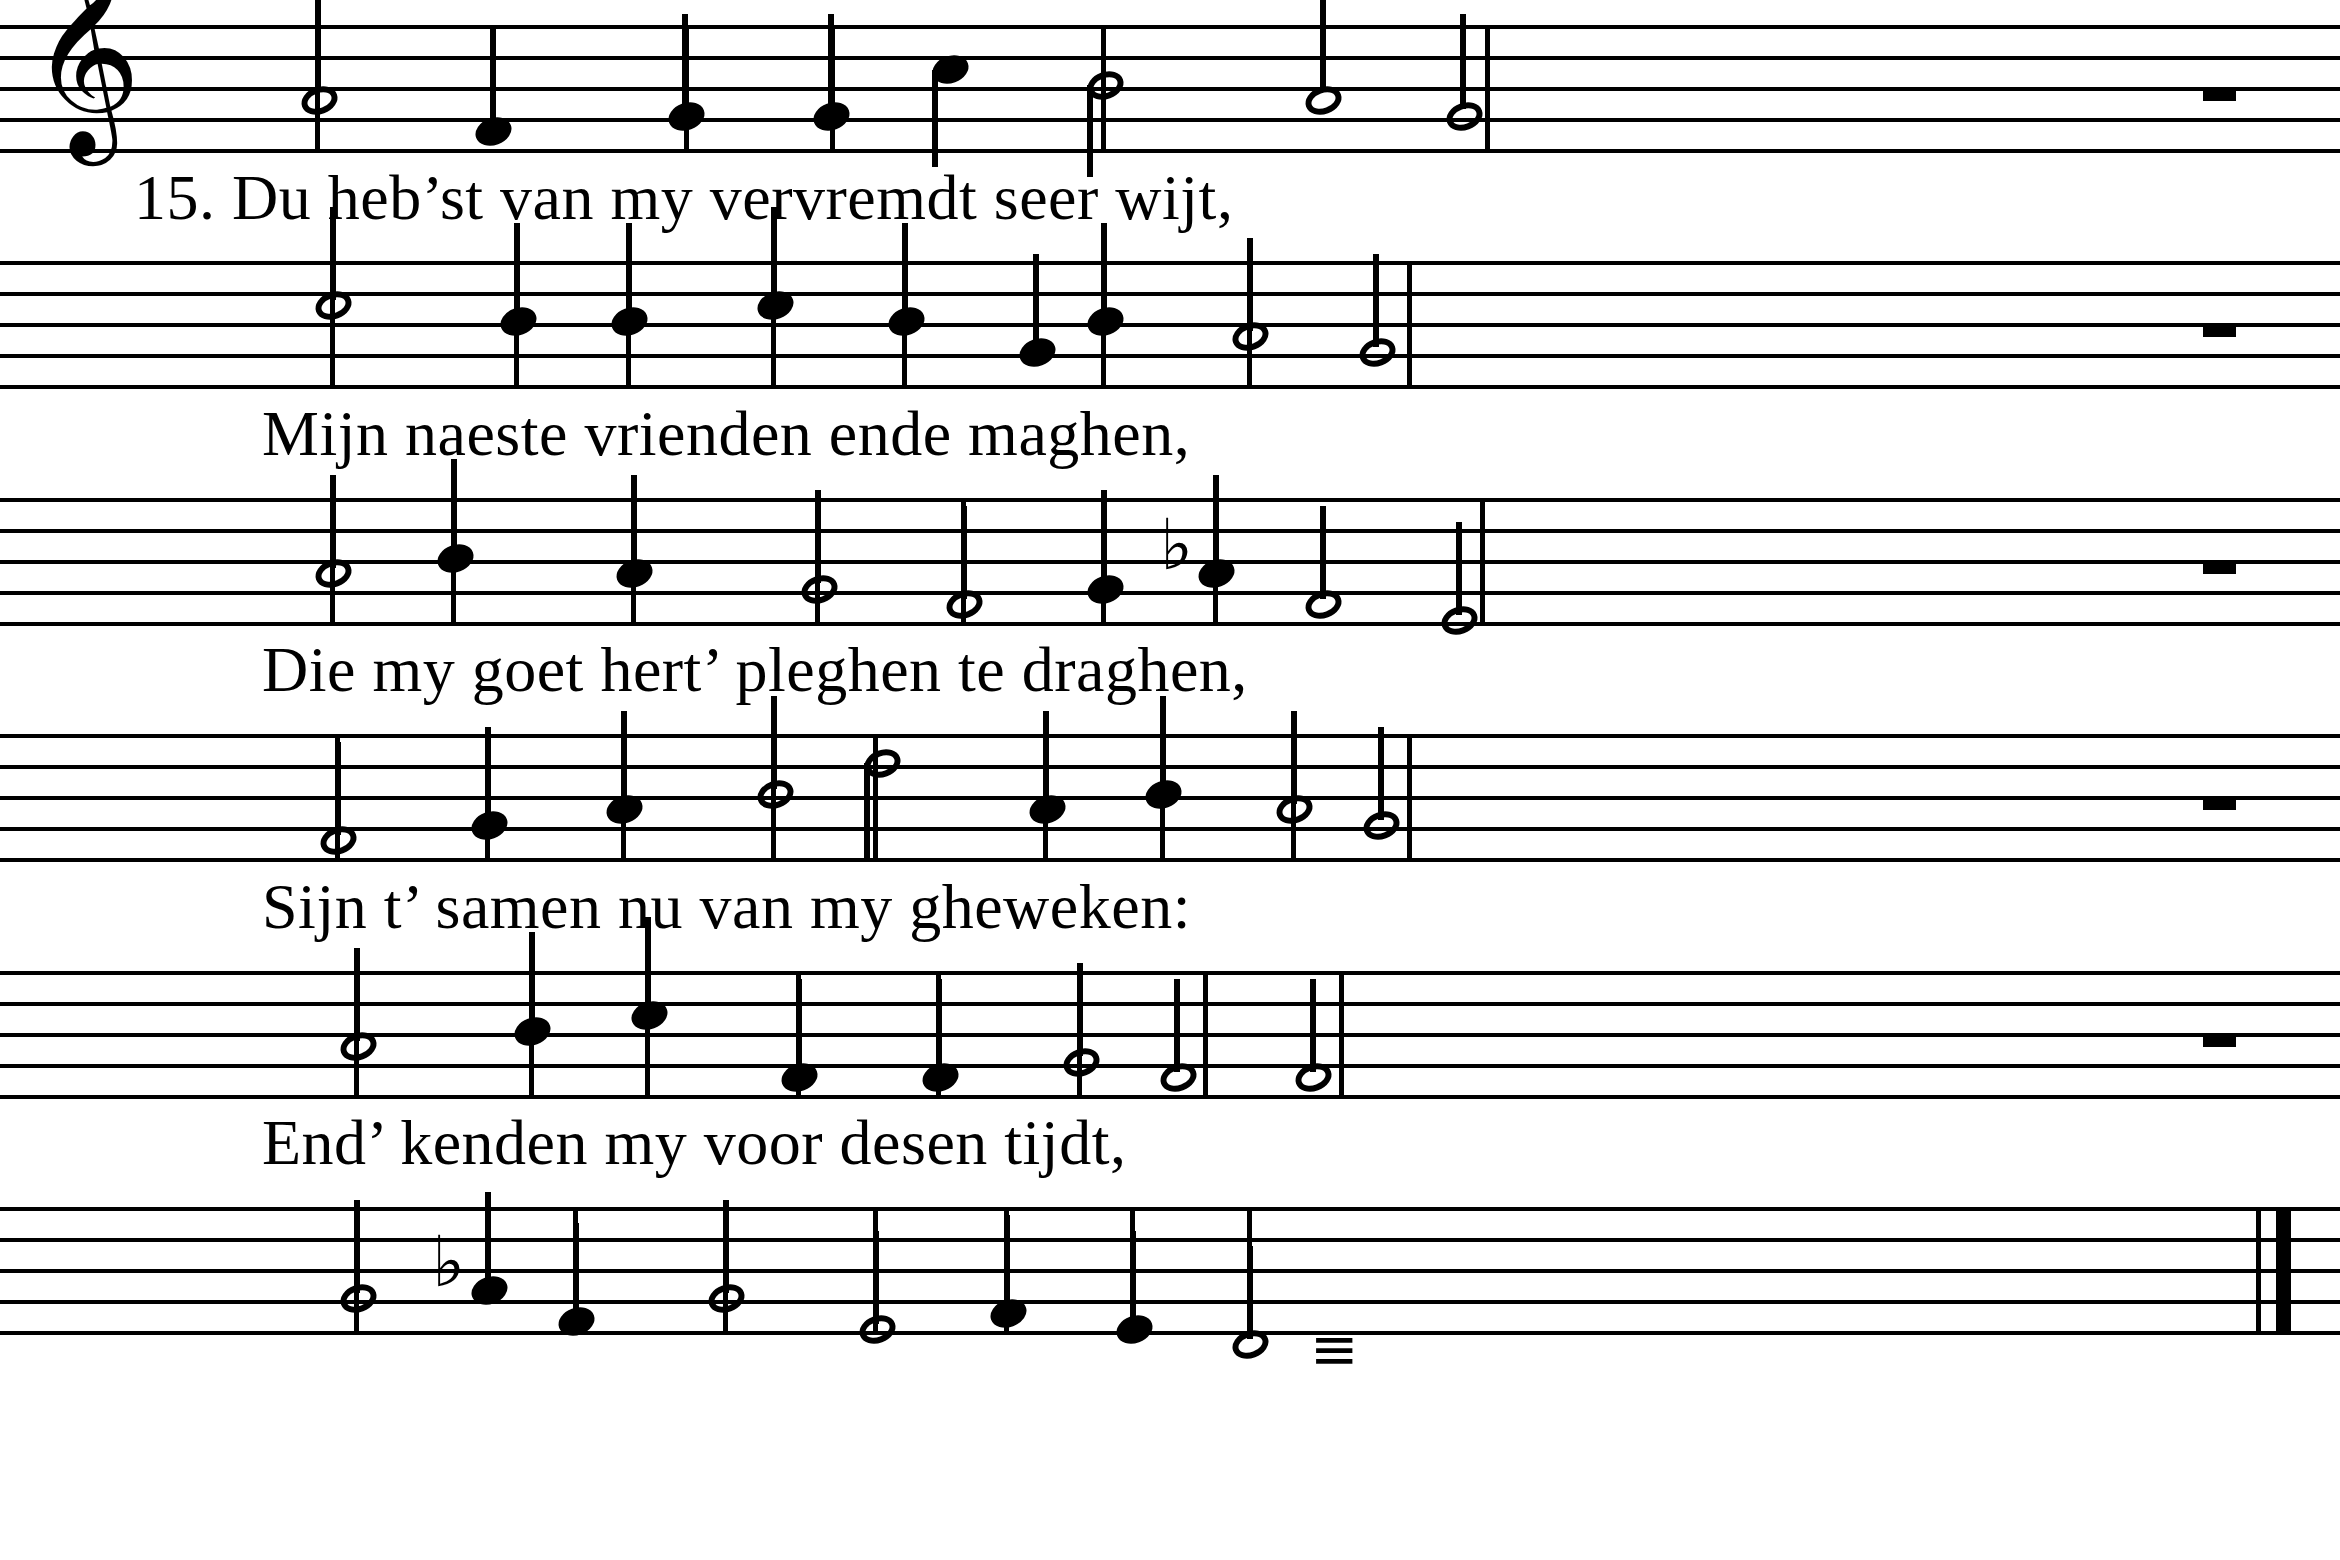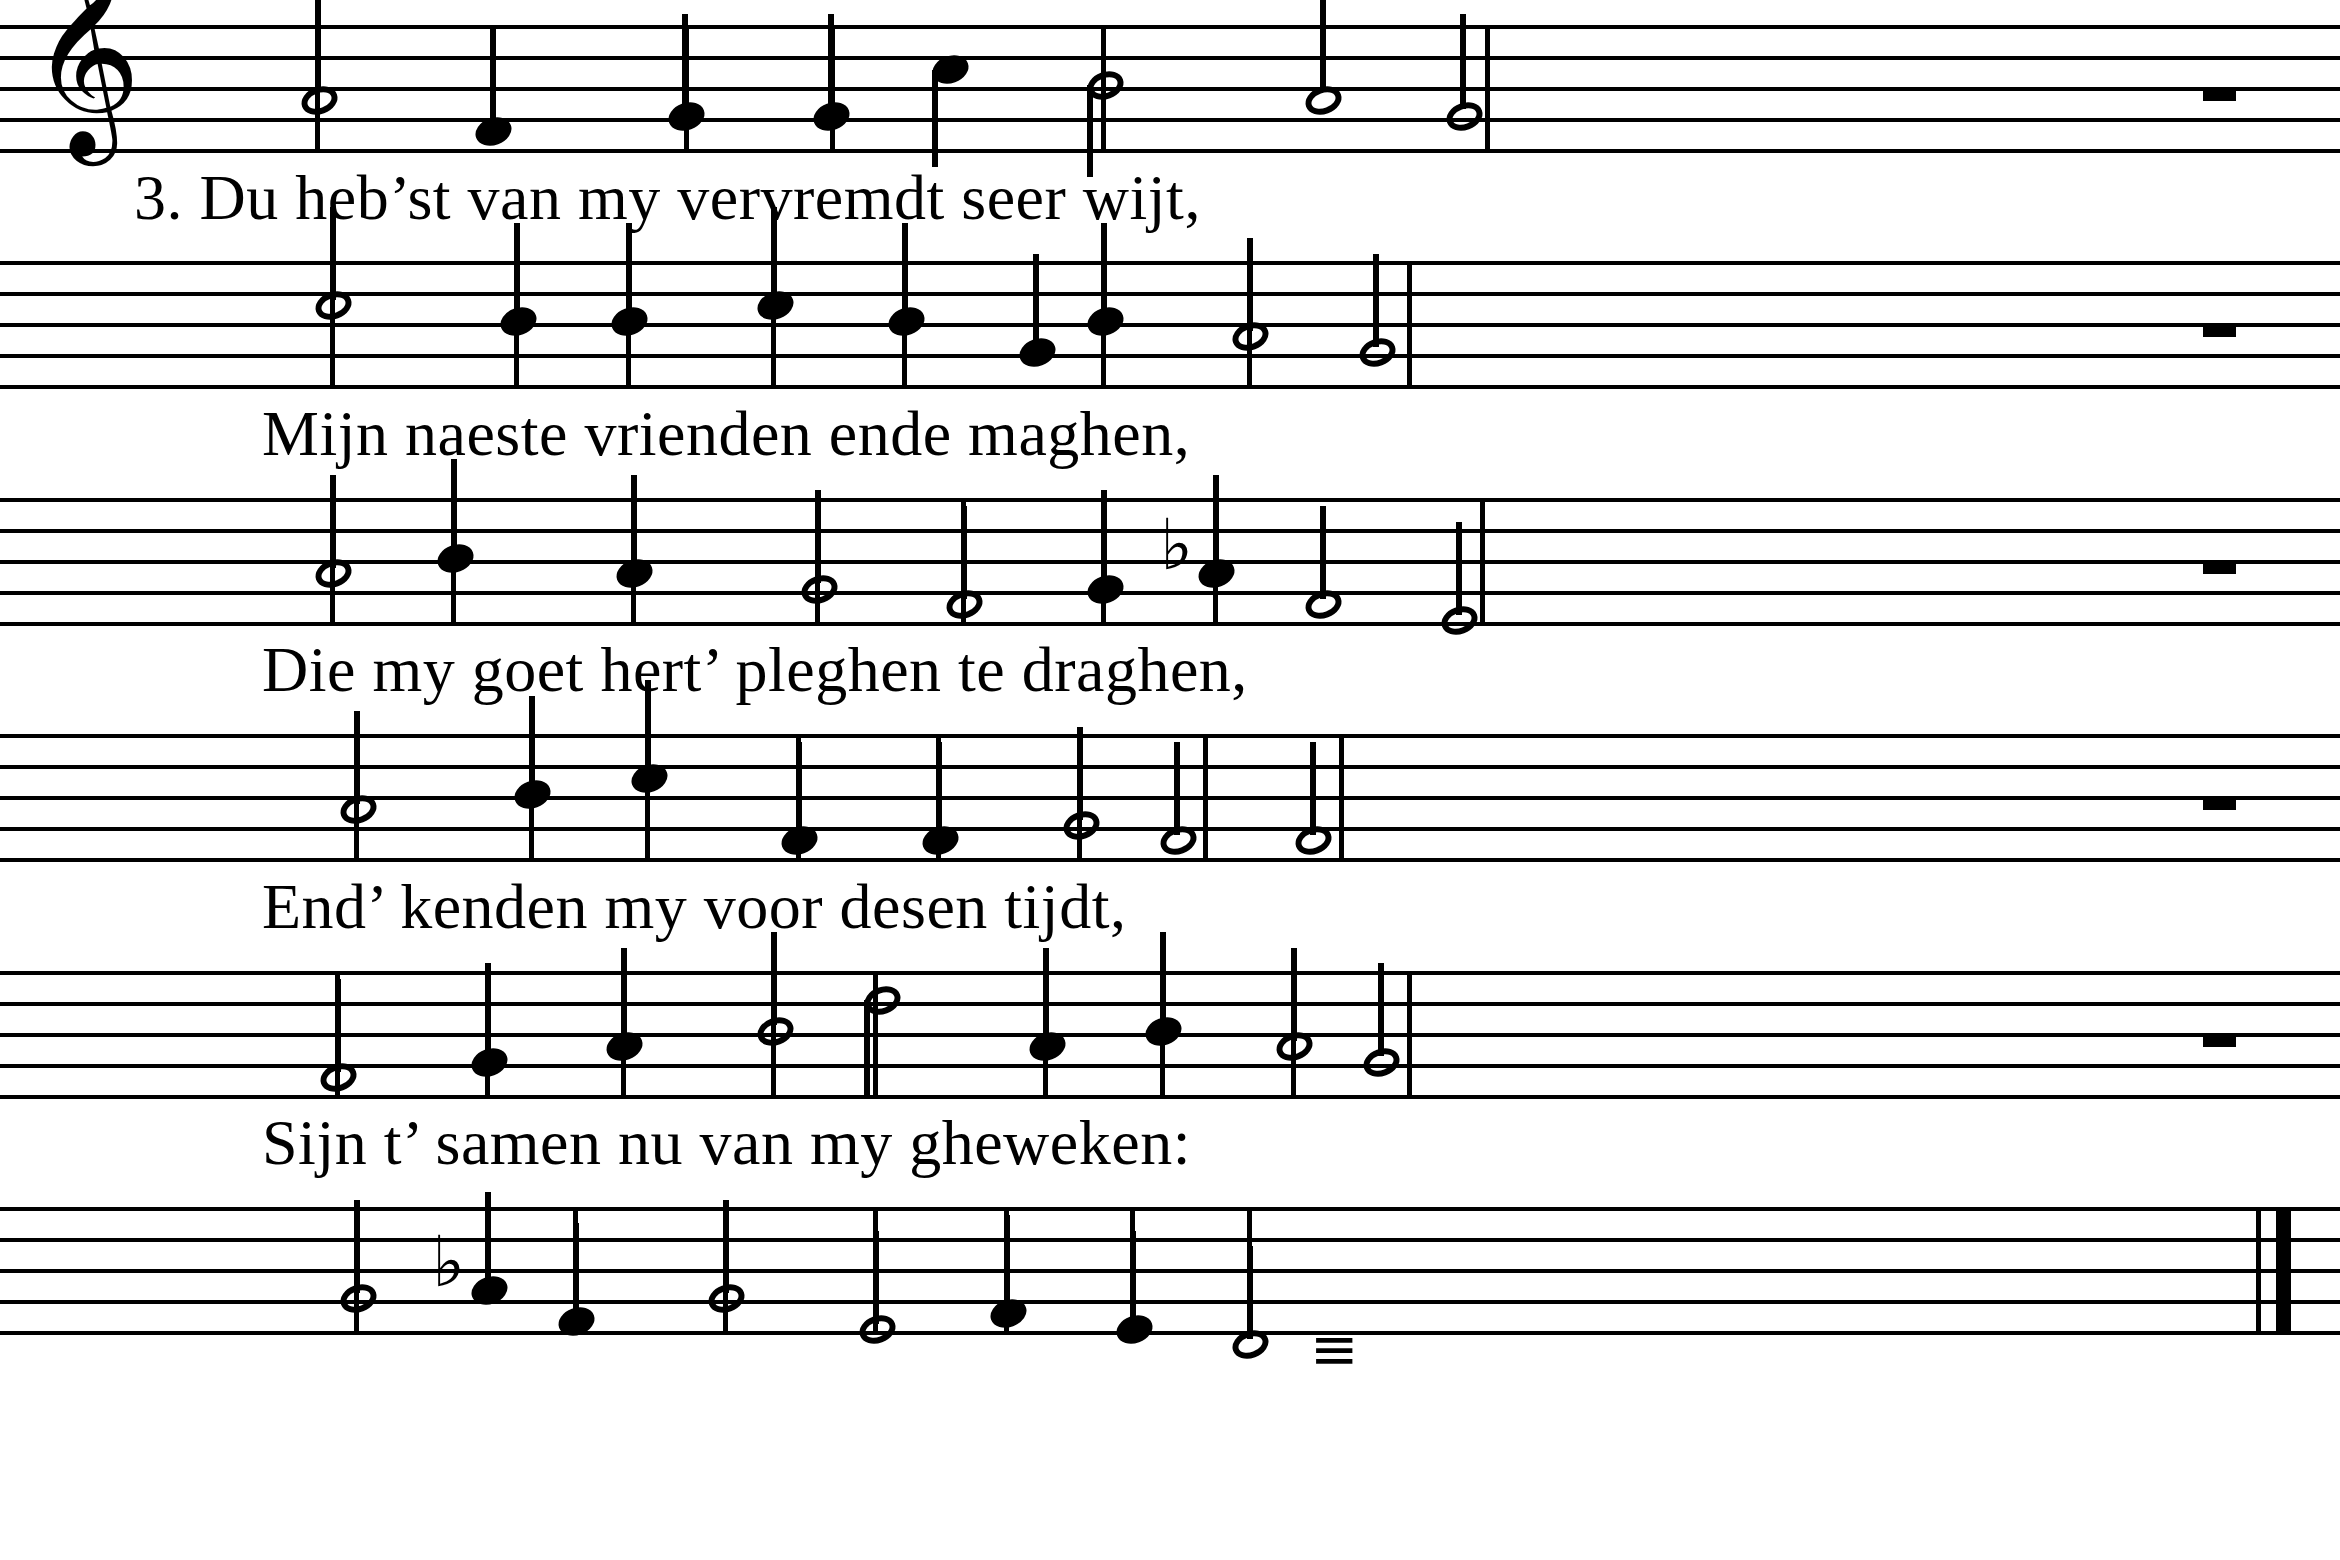--- a/index.html
+++ b/index.html
@@ -176,21 +176,21 @@
         <div class="nh open" style="left:1305px; top:87px;"></div>
         <div class="stem" style="left:1320px; top:0px; height:92px;"></div>
 
         <div class="nh open" style="left:1446px; top:103px;"></div>
         <div class="stem" style="left:1460px; top:13.6px; height:95px;"></div>
 
         <div class="rest" style="left:2203px; top:87px;"></div>
       </div>
     </div>
     <div class="lyric-row first">
-      <span class="lyric">3. Du heb’st van my vervremdt seer wijt,</span>
+      <span class="lyric">15. Du heb’st van my vervremdt seer wijt,</span>
     </div>
   </div>
 
   <div class="system">
     <div class="staff">
       <div class="lines">
         <div class="line ln0"></div>
           <div class="line ln1"></div>
         <div class="line ln2"></div>
           <div class="line ln3"></div>
@@ -286,71 +286,20 @@
         <div class="stem" style="left:1320px; top:33px; height:93px;"></div>
 
         <div class="nh open" style="left:1441px; top:134px;"></div>
         <div class="stem" style="left:1456px; top:49px; height:93px;"></div>
 
         <div class="rest" style="left:2203px; top:87px;"></div>
       </div>
     </div>
     <div class="lyric-row">
       <span class="lyric">Die my goet hert’ pleghen te draghen,</span>
-    </div>
-  </div>
-
-  <div class="system">
-    <div class="staff">
-      <div class="lines">
-        <div class="line ln0"></div>
-          <div class="line ln1"></div>
-        <div class="line ln2"></div>
-          <div class="line ln3"></div>
-        <div class="line ln4"></div>
-      </div>
-      <div class="notes">
-        <div class="barline" style="left:354px;"></div>
-        <div class="barline" style="left:529px;"></div>
-        <div class="barline" style="left:645px;"></div>
-        <div class="barline" style="left:796px;"></div>
-        <div class="barline" style="left:936px;"></div>
-        <div class="barline" style="left:1077px;"></div>
-        <div class="barline" style="left:1203px;"></div>
-        <div class="barline" style="left:1339px;"></div>
-
-        <div class="nh open" style="left:340px; top:87px;"></div>
-        <div class="stem" style="left:354px; top:1.9px; height:93px;"></div>
-
-        <div class="nh filled" style="left:514px; top:72px;"></div>
-        <div class="stem" style="left:529px; top:-13.6px; height:93px;"></div>
-
-        <div class="nh filled" style="left:631px; top:56px;"></div>
-        <div class="stem" style="left:645px; top:-29px; height:93px;"></div>
-
-        <div class="nh filled" style="left:781px; top:118px;"></div>
-        <div class="stem" style="left:796px; top:33px; height:93px;"></div>
-
-        <div class="nh filled" style="left:922px; top:118px;"></div>
-        <div class="stem" style="left:936px; top:33px; height:93px;"></div>
-
-        <div class="nh open" style="left:1063px; top:103px;"></div>
-        <div class="stem" style="left:1077px; top:17.5px; height:93px;"></div>
-
-        <div class="nh open" style="left:1160px; top:118px;"></div>
-        <div class="stem" style="left:1174px; top:33px; height:93px;"></div>
-
-        <div class="nh open" style="left:1295px; top:118px;"></div>
-        <div class="stem" style="left:1310px; top:33px; height:93px;"></div>
-
-        <div class="rest" style="left:2203px; top:87px;"></div>
-      </div>
-    </div>
-    <div class="lyric-row">
-      <span class="lyric">End’ kenden my voor desen tijdt,</span>
     </div>
   </div>
 
   <div class="system">
     <div class="staff">
       <div class="lines">
         <div class="line ln0"></div>
           <div class="line ln1"></div>
         <div class="line ln2"></div>
           <div class="line ln3"></div>
@@ -406,20 +355,71 @@
     <div class="staff">
       <div class="lines">
         <div class="line ln0"></div>
           <div class="line ln1"></div>
         <div class="line ln2"></div>
           <div class="line ln3"></div>
         <div class="line ln4"></div>
       </div>
       <div class="notes">
         <div class="barline" style="left:354px;"></div>
+        <div class="barline" style="left:529px;"></div>
+        <div class="barline" style="left:645px;"></div>
+        <div class="barline" style="left:796px;"></div>
+        <div class="barline" style="left:936px;"></div>
+        <div class="barline" style="left:1077px;"></div>
+        <div class="barline" style="left:1203px;"></div>
+        <div class="barline" style="left:1339px;"></div>
+
+        <div class="nh open" style="left:340px; top:87px;"></div>
+        <div class="stem" style="left:354px; top:1.9px; height:93px;"></div>
+
+        <div class="nh filled" style="left:514px; top:72px;"></div>
+        <div class="stem" style="left:529px; top:-13.6px; height:93px;"></div>
+
+        <div class="nh filled" style="left:631px; top:56px;"></div>
+        <div class="stem" style="left:645px; top:-29px; height:93px;"></div>
+
+        <div class="nh filled" style="left:781px; top:118px;"></div>
+        <div class="stem" style="left:796px; top:33px; height:93px;"></div>
+
+        <div class="nh filled" style="left:922px; top:118px;"></div>
+        <div class="stem" style="left:936px; top:33px; height:93px;"></div>
+
+        <div class="nh open" style="left:1063px; top:103px;"></div>
+        <div class="stem" style="left:1077px; top:17.5px; height:93px;"></div>
+
+        <div class="nh open" style="left:1160px; top:118px;"></div>
+        <div class="stem" style="left:1174px; top:33px; height:93px;"></div>
+
+        <div class="nh open" style="left:1295px; top:118px;"></div>
+        <div class="stem" style="left:1310px; top:33px; height:93px;"></div>
+
+        <div class="rest" style="left:2203px; top:87px;"></div>
+      </div>
+    </div>
+    <div class="lyric-row">
+      <span class="lyric">End’ kenden my voor desen tijdt,</span>
+    </div>
+  </div>
+
+  <div class="system">
+    <div class="staff">
+      <div class="lines">
+        <div class="line ln0"></div>
+          <div class="line ln1"></div>
+        <div class="line ln2"></div>
+          <div class="line ln3"></div>
+        <div class="line ln4"></div>
+      </div>
+      <div class="notes">
+        <div class="barline" style="left:354px;"></div>
         <div class="barline" style="left:573px;"></div>
         <div class="barline" style="left:723px;"></div>
         <div class="barline" style="left:873px;"></div>
         <div class="barline" style="left:1004px;"></div>
         <div class="barline" style="left:1130px;"></div>
         <div class="barline" style="left:1247px;"></div>
 
         <div class="nh open" style="left:340px; top:103px;"></div>
         <div class="stem" style="left:354px; top:17.5px; height:93px;"></div>
 

